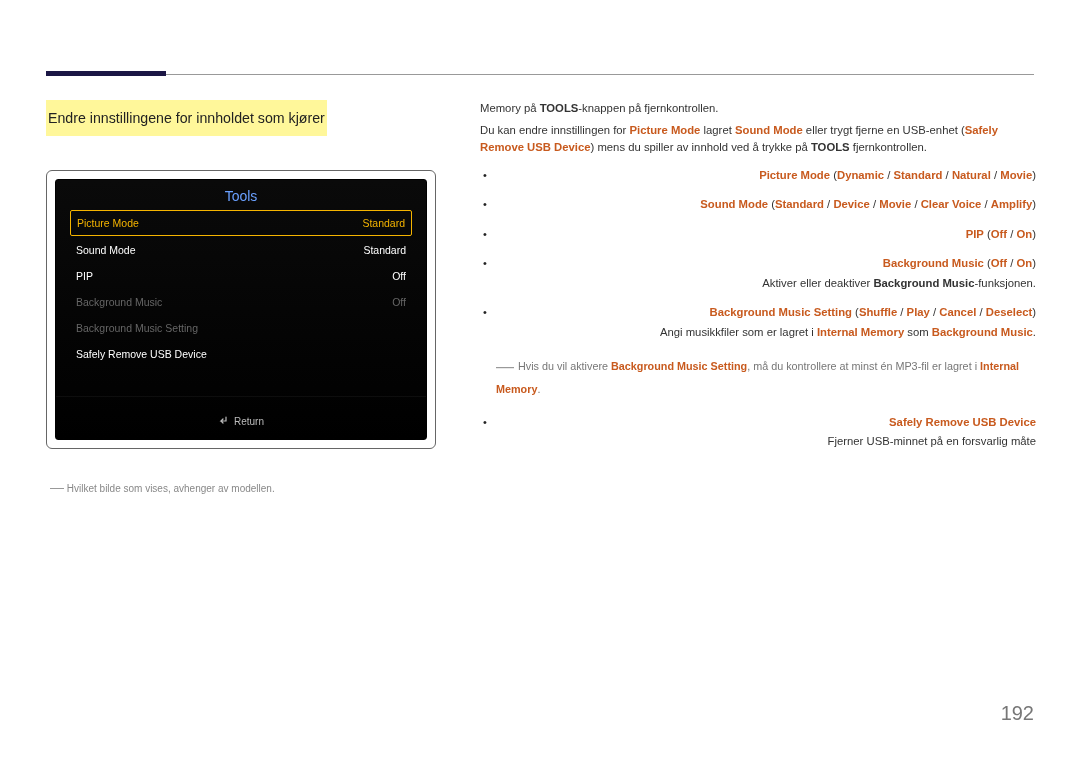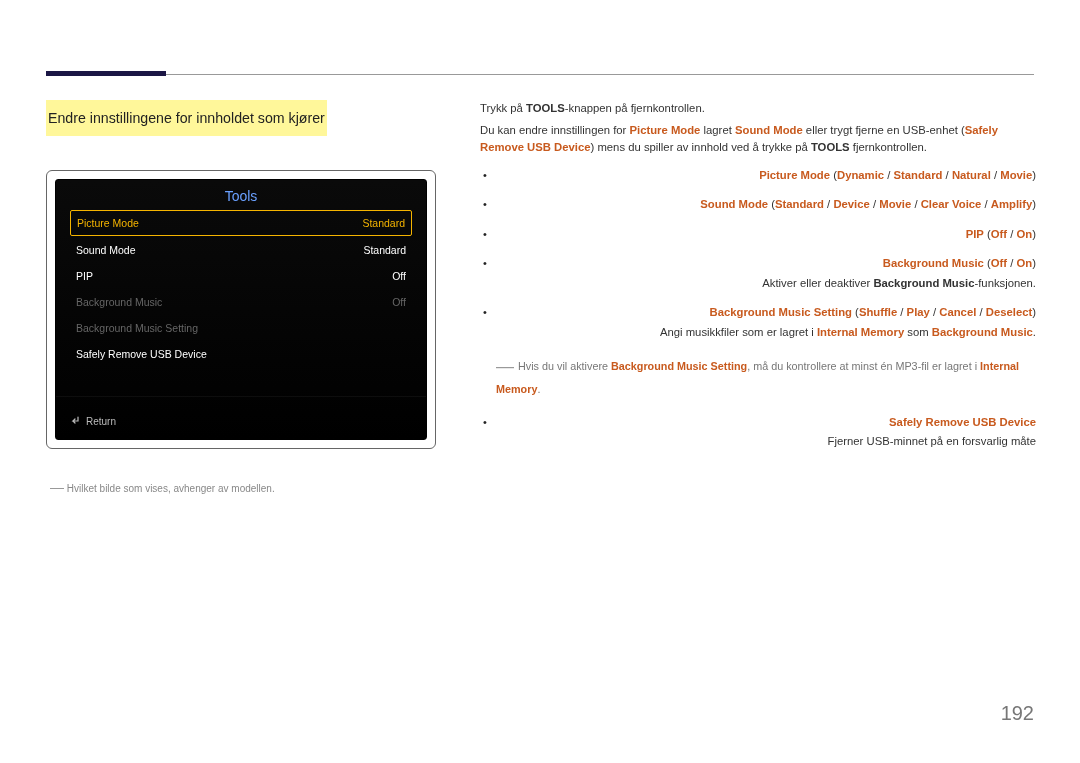--- a/index.html
+++ b/index.html
@@ -9,21 +9,21 @@
 .left-col { position: absolute; top: 100px; left: 46px; width: 400px; }
 .right-col { position: absolute; top: 100px; left: 480px; width: 556px; font-size: 11.3px; line-height: 1.55; }
 .heading { display: inline-block; background: #fff79a; font-size: 14.2px; font-weight: 400; color: #222; padding: 10px 2px; margin-bottom: 28px; }
 .device { width: 390px; border: 1px solid #666; border-radius: 6px; background: #fff; margin-top: 6px; }
 .screen { margin: 8px; border-radius: 3px; background: linear-gradient(#0a0a0a, #000); color: #fff; font-size: 10.5px; border: 1px solid #000; padding-bottom: 6px; }
 .screen-title { text-align: center; color: #6aa0ff; font-size: 14px; padding: 8px 0 6px; font-weight: 400; }
 .menu { padding: 0 14px; }
 .row { display: flex; justify-content: space-between; padding: 6px 6px; border-radius: 2px; margin-bottom: 2px; }
 .row.sel { border: 1px solid #f5b400; color: #f5b400; }
 .row.dim { color: #666; }
-.screen-footer { padding: 18px 14px 4px; text-align: left; font-size: 10px; color: #bbb; border-top: 1px solid rgba(255,255,255,0.05); margin-top: 30px; }
+.screen-footer { padding: 18px 14px 4px; text-align: center; font-size: 10px; color: #bbb; border-top: 1px solid rgba(255,255,255,0.05); margin-top: 30px; }
 .ret-icon { display: inline-block; vertical-align: middle; margin-right: 4px; }
 .footnote { color: #888; font-size: 10px; margin-top: 28px; line-height: 1.5; padding-left: 4px; }
 .footnote .dash { font-size: 14px; color: #999; }
 p { margin-bottom: 4px; }
 .b { font-weight: 700; }
 .o { color: #c85a1e; font-weight: 700; }
 ul.rlist { list-style: none; padding: 0; margin-top: 10px; text-align: right; }
 ul.rlist > li { position: relative; padding-left: 16px; margin-bottom: 12px; }
 ul.rlist > li::before { content: "•"; position: absolute; left: 3px; top: 0; color: #222; font-size: 11px; }
 .sub { color: #333; margin-top: 2px; }
@@ -80,21 +80,21 @@
   </div>
 
   <div class="footnote">
     <span class="dash">―</span>
     <span>Hvilket bilde som vises, avhenger av modellen.</span>
   </div>
 </div>
 
 <div class="right-col">
   <p>
-    <span>Trykk på </span><span class="b">TOOLS</span><span>-knappen på fjernkontrollen.</span>
+    <span>Memory på </span><span class="b">TOOLS</span><span>-knappen på fjernkontrollen.</span>
   </p>
   <p>
     <span>Du kan endre innstillingen for </span><span class="o">Picture Mode</span><span> lagret </span><span class="o">Sound Mode</span><span> eller trygt fjerne en USB-enhet (</span><span class="o">Safely Remove USB Device</span><span>) mens du spiller av innhold ved å trykke på </span><span class="b">TOOLS</span><span> fjernkontrollen.</span>
   </p>
 
   <ul class="rlist">
     <li>
       <span class="o">Picture Mode</span> (<span class="o">Dynamic</span> / <span class="o">Standard</span> / <span class="o">Natural</span> / <span class="o">Movie</span>)
     </li>
     <li>

